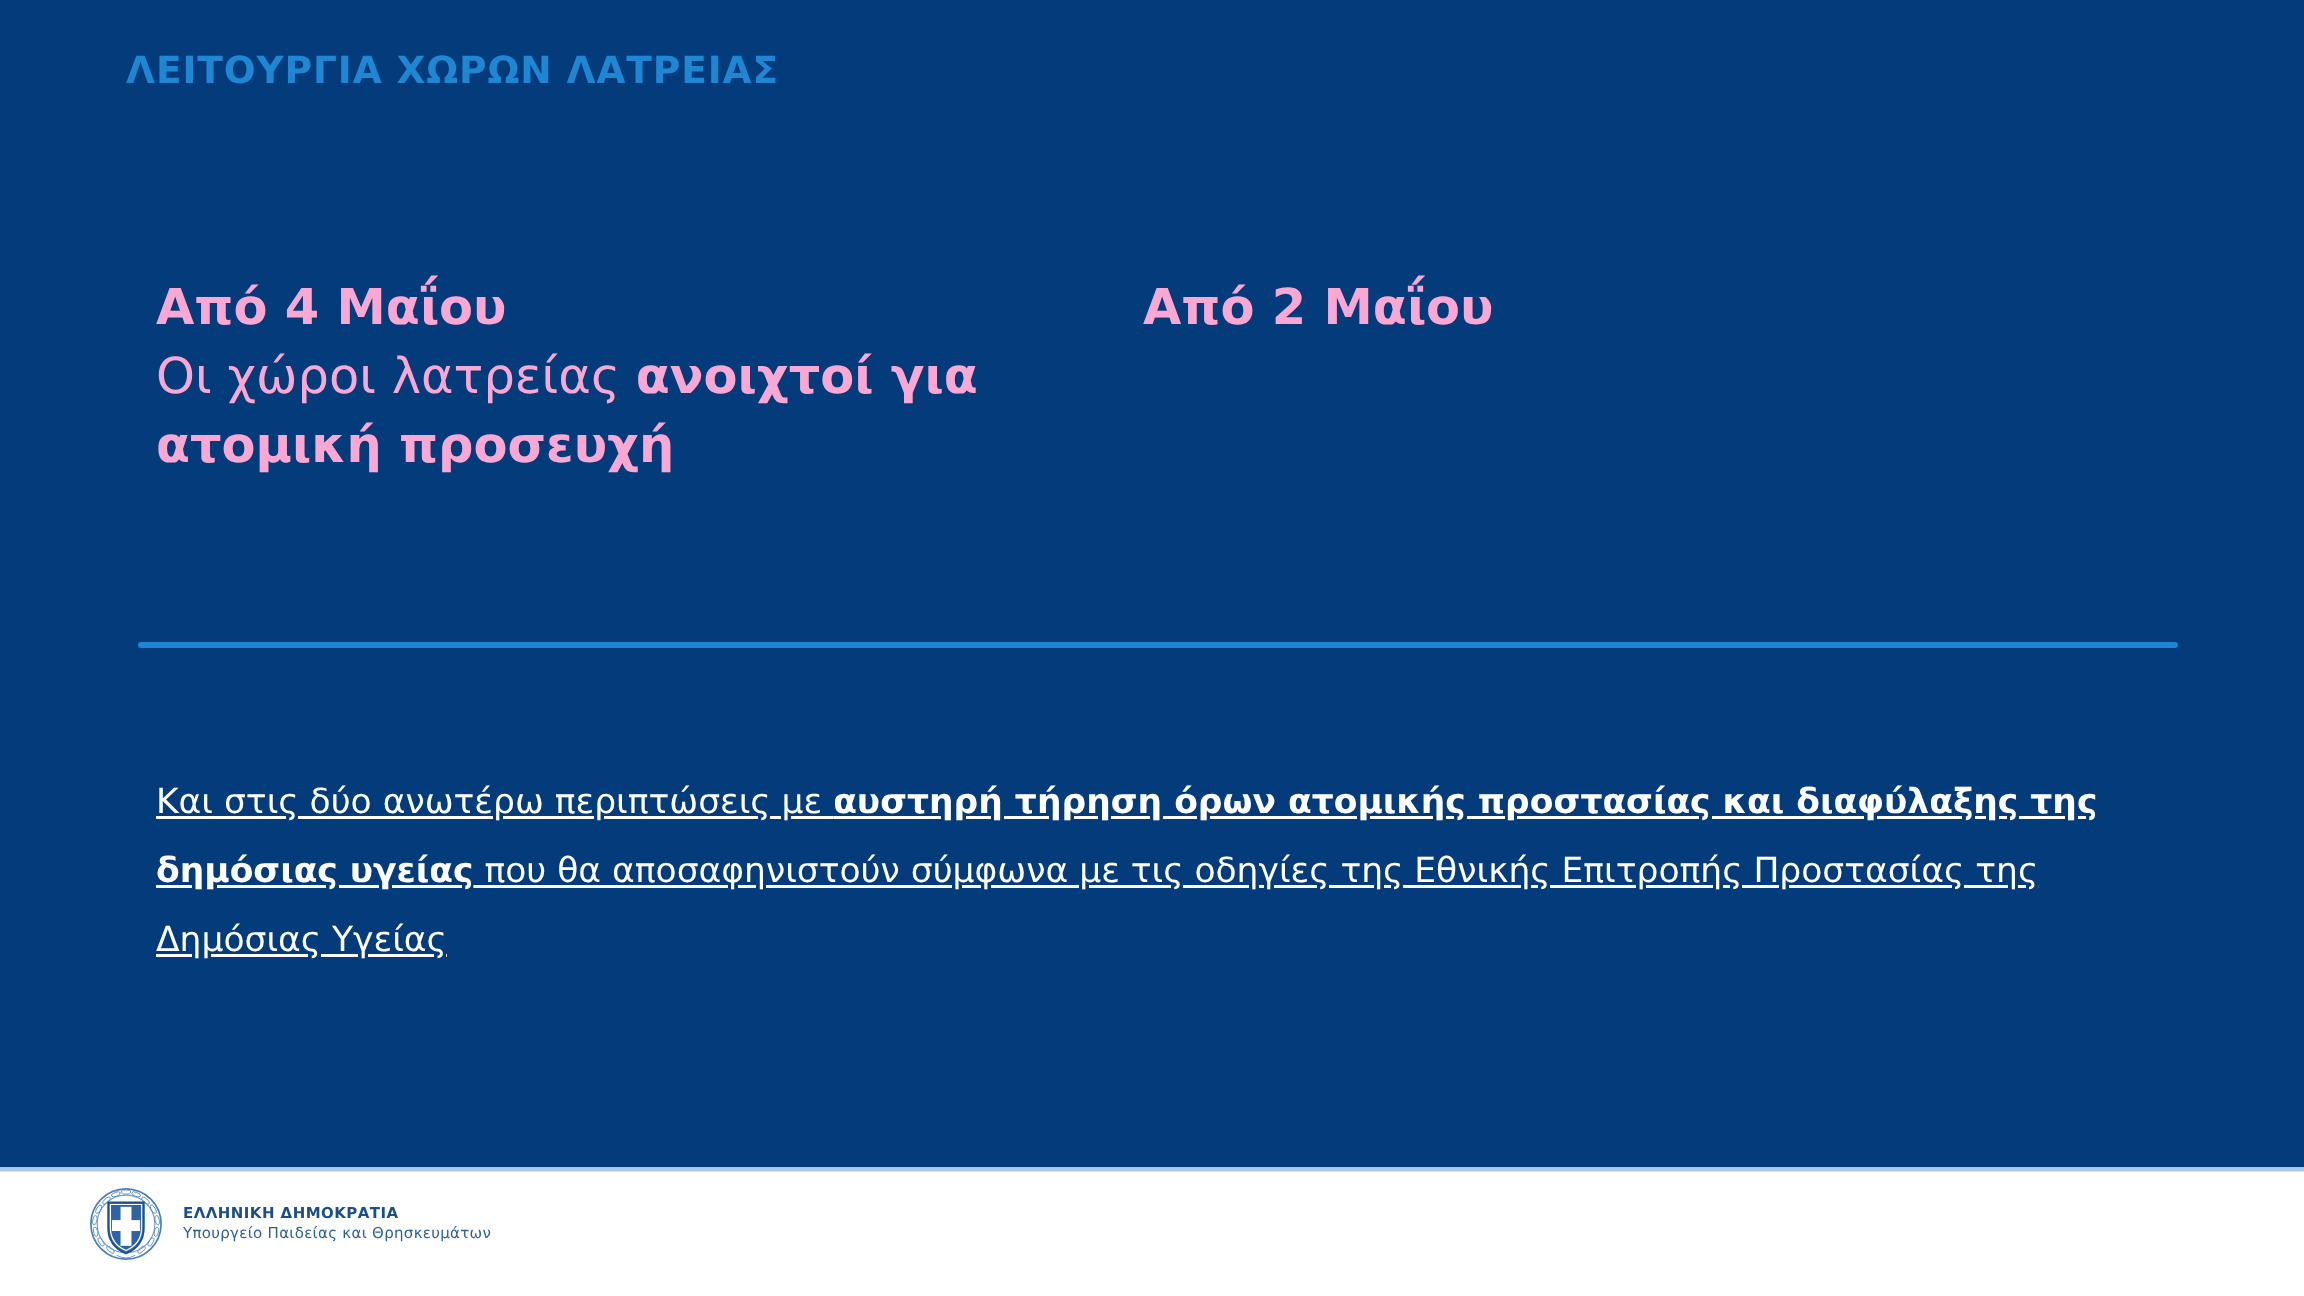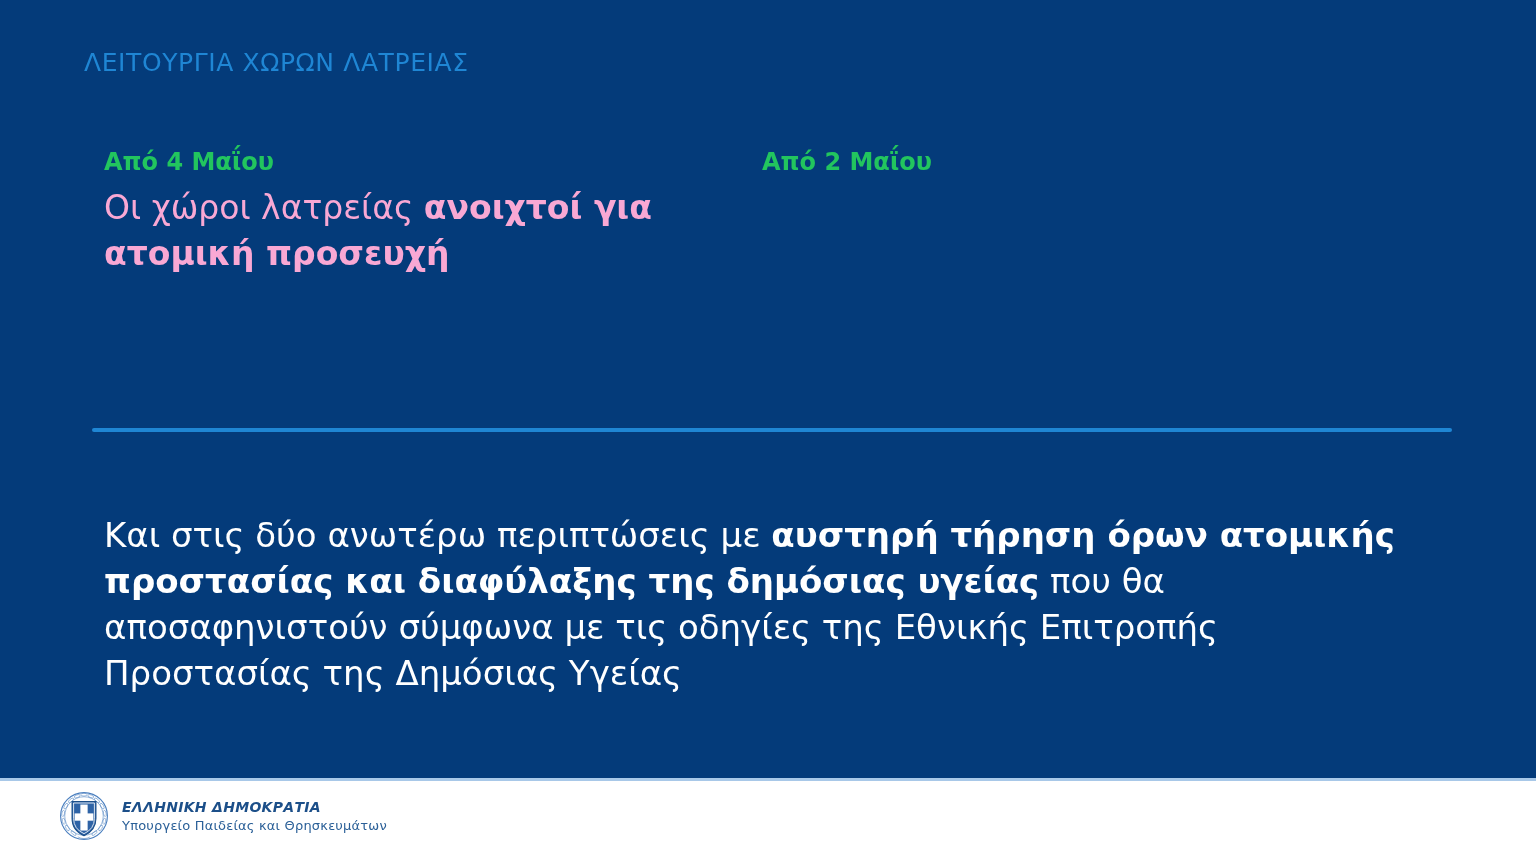--- a/index.html
+++ b/index.html
@@ -21,23 +21,23 @@
     width: 1536px;
     height: 864px;
     background: #043B7A;
     overflow: hidden;
   }
 
   
   .slide-title {
     position: absolute;
     left: 84px;
-    top: 48px;
+    top: 32px;
     font-size: 25px;
-    font-weight: normal;
+    font-weight: bold;
     letter-spacing: 0.6px;
     color: #1F86D4;
     white-space: nowrap;
   }
 
   
   .columns {
     position: absolute;
     left: 104px;
     top: 139px;
@@ -46,25 +46,26 @@
     align-items: flex-start;
   }
 
   .col {
     width: 600px;
   }
 
   .col-left  { margin-right: 58px; }
 
   .col-heading {
-    font-size: 24px;
+    font-size: 33px;
     font-weight: bold;
-    color: #22c55e;
+    color: #f9a8d4;
     line-height: 46px;
     white-space: nowrap;
+    margin-top: 43px;
   }
 
   .col-body {
     font-size: 33px;
     font-weight: normal;
     color: #f9a8d4;
     line-height: 46px;
   }
 
   .col-body b { font-weight: bold; }
@@ -79,23 +80,24 @@
     background: #1F86D4;
     border-radius: 2px;
   }
 
   
   .paragraph {
     position: absolute;
     left: 104px;
     top: 512px;
     width: 1318px;
-    font-size: 34px;
+    font-size: 23px;
     line-height: 46px;
     color: #ffffff;
+    text-decoration: underline;
   }
 
   .paragraph b { font-weight: bold; }
 
   
   .footer {
     position: absolute;
     left: 0;
     top: 778px;
     width: 1536px;
@@ -117,30 +119,29 @@
     height: 52px;
     flex: 0 0 52px;
   }
 
   .footer-text {
     margin-left: 12px;
     line-height: 1.35;
   }
 
   .footer-line1 {
-    font-size: 14px;
+    font-size: 10px;
     font-weight: bold;
     letter-spacing: 0.3px;
     color: #1C4F89;
     white-space: nowrap;
-    font-style: italic;
   }
 
   .footer-line2 {
-    font-size: 13px;
+    font-size: 10px;
     font-weight: normal;
     letter-spacing: 0.2px;
     color: #2B6098;
     white-space: nowrap;
   }
 </style>
 </head>
 <body>
 
 <div class="slide">

